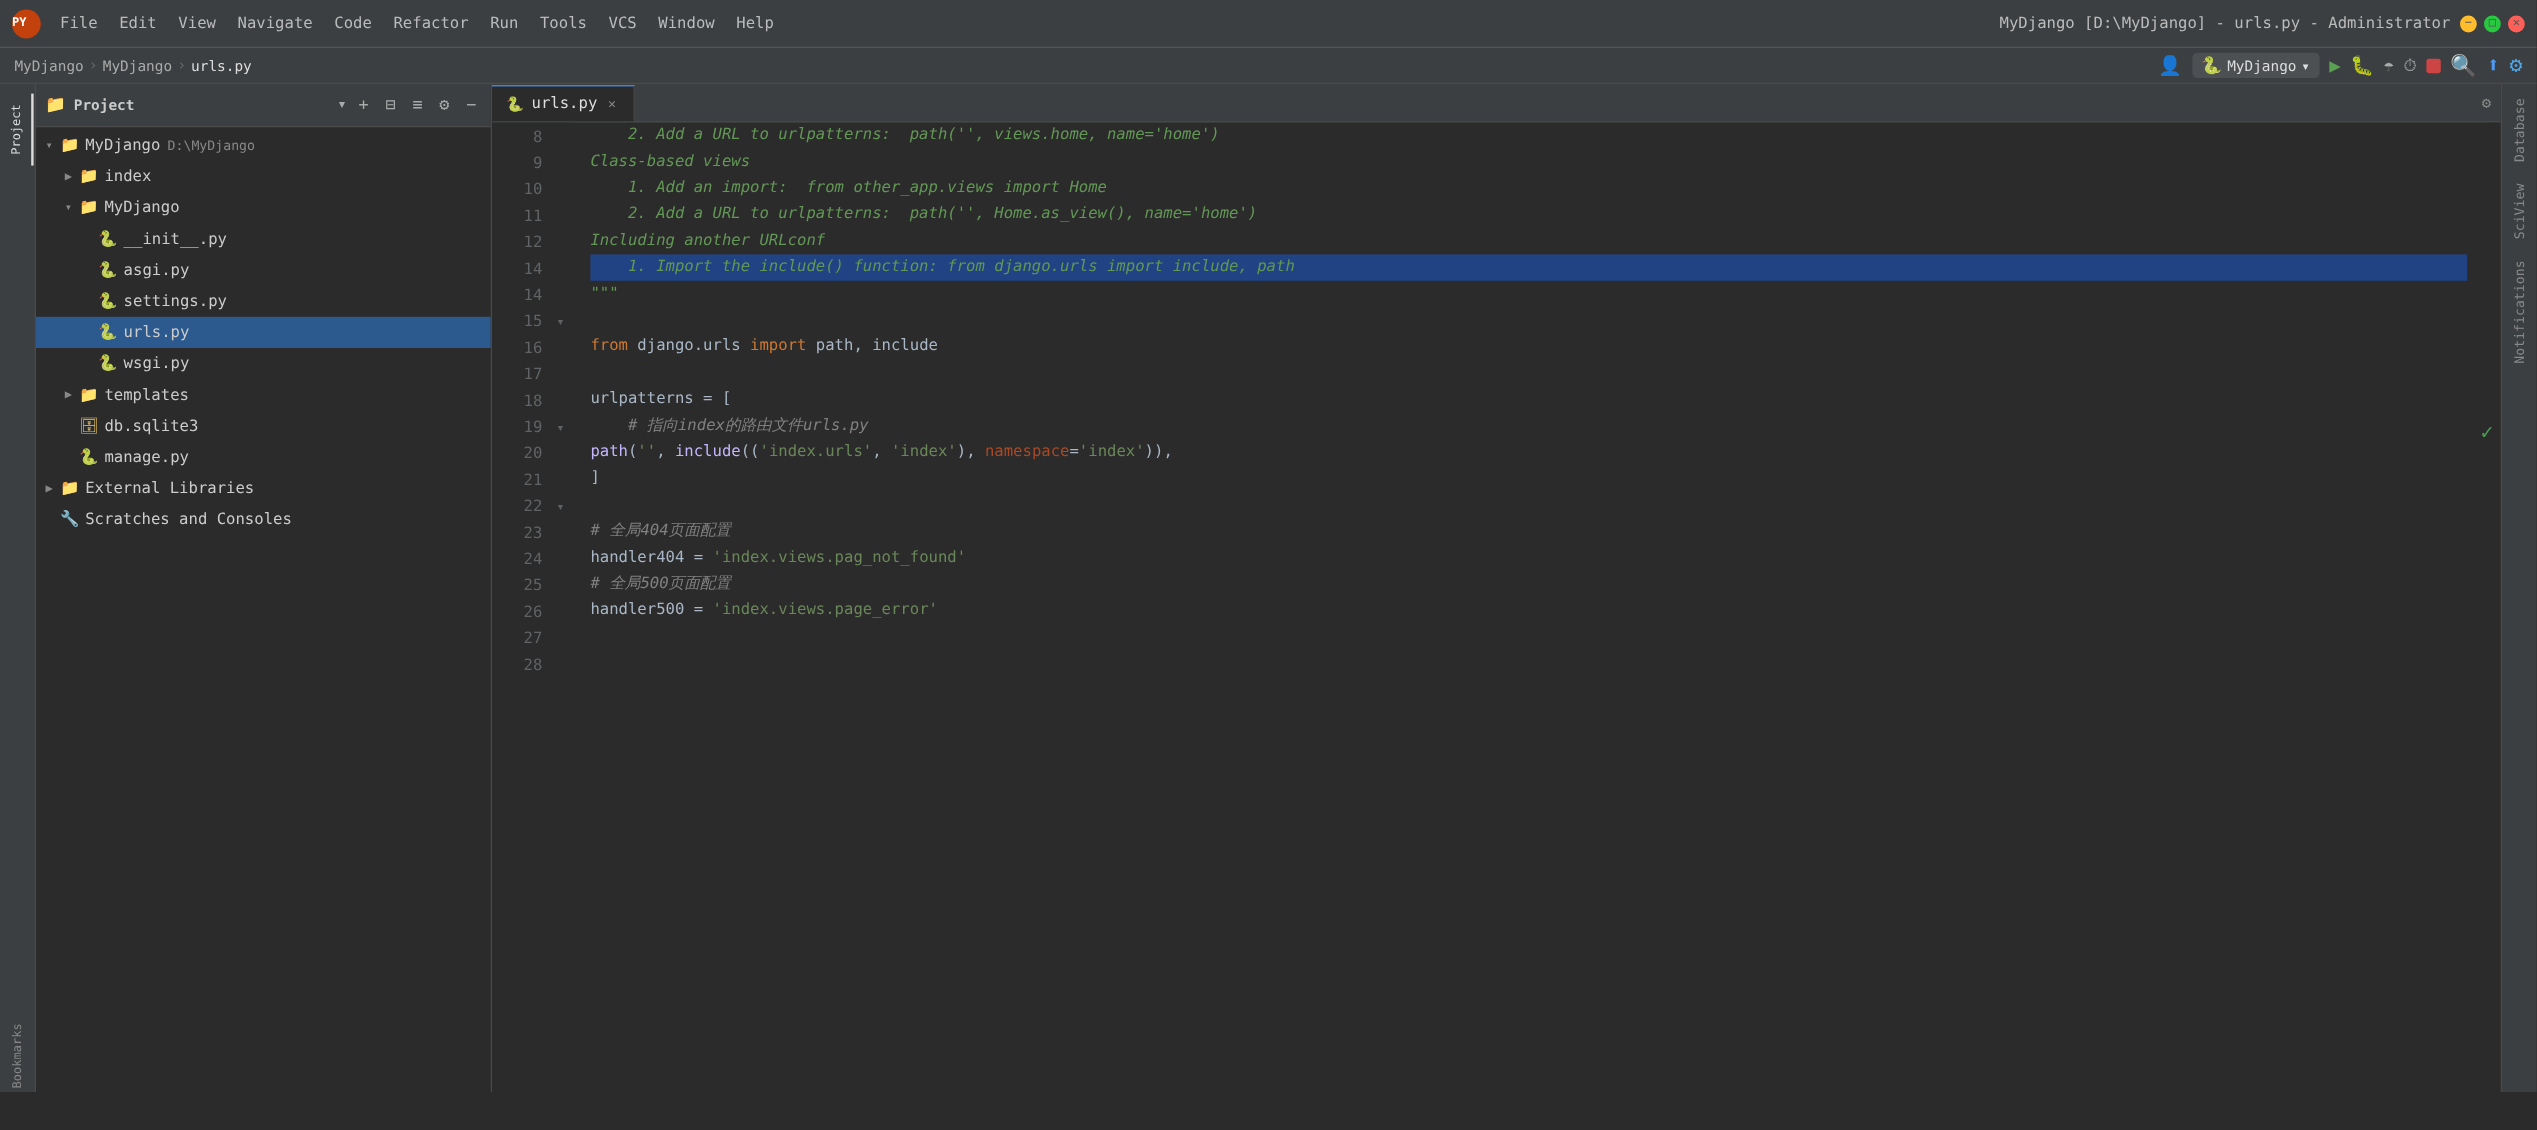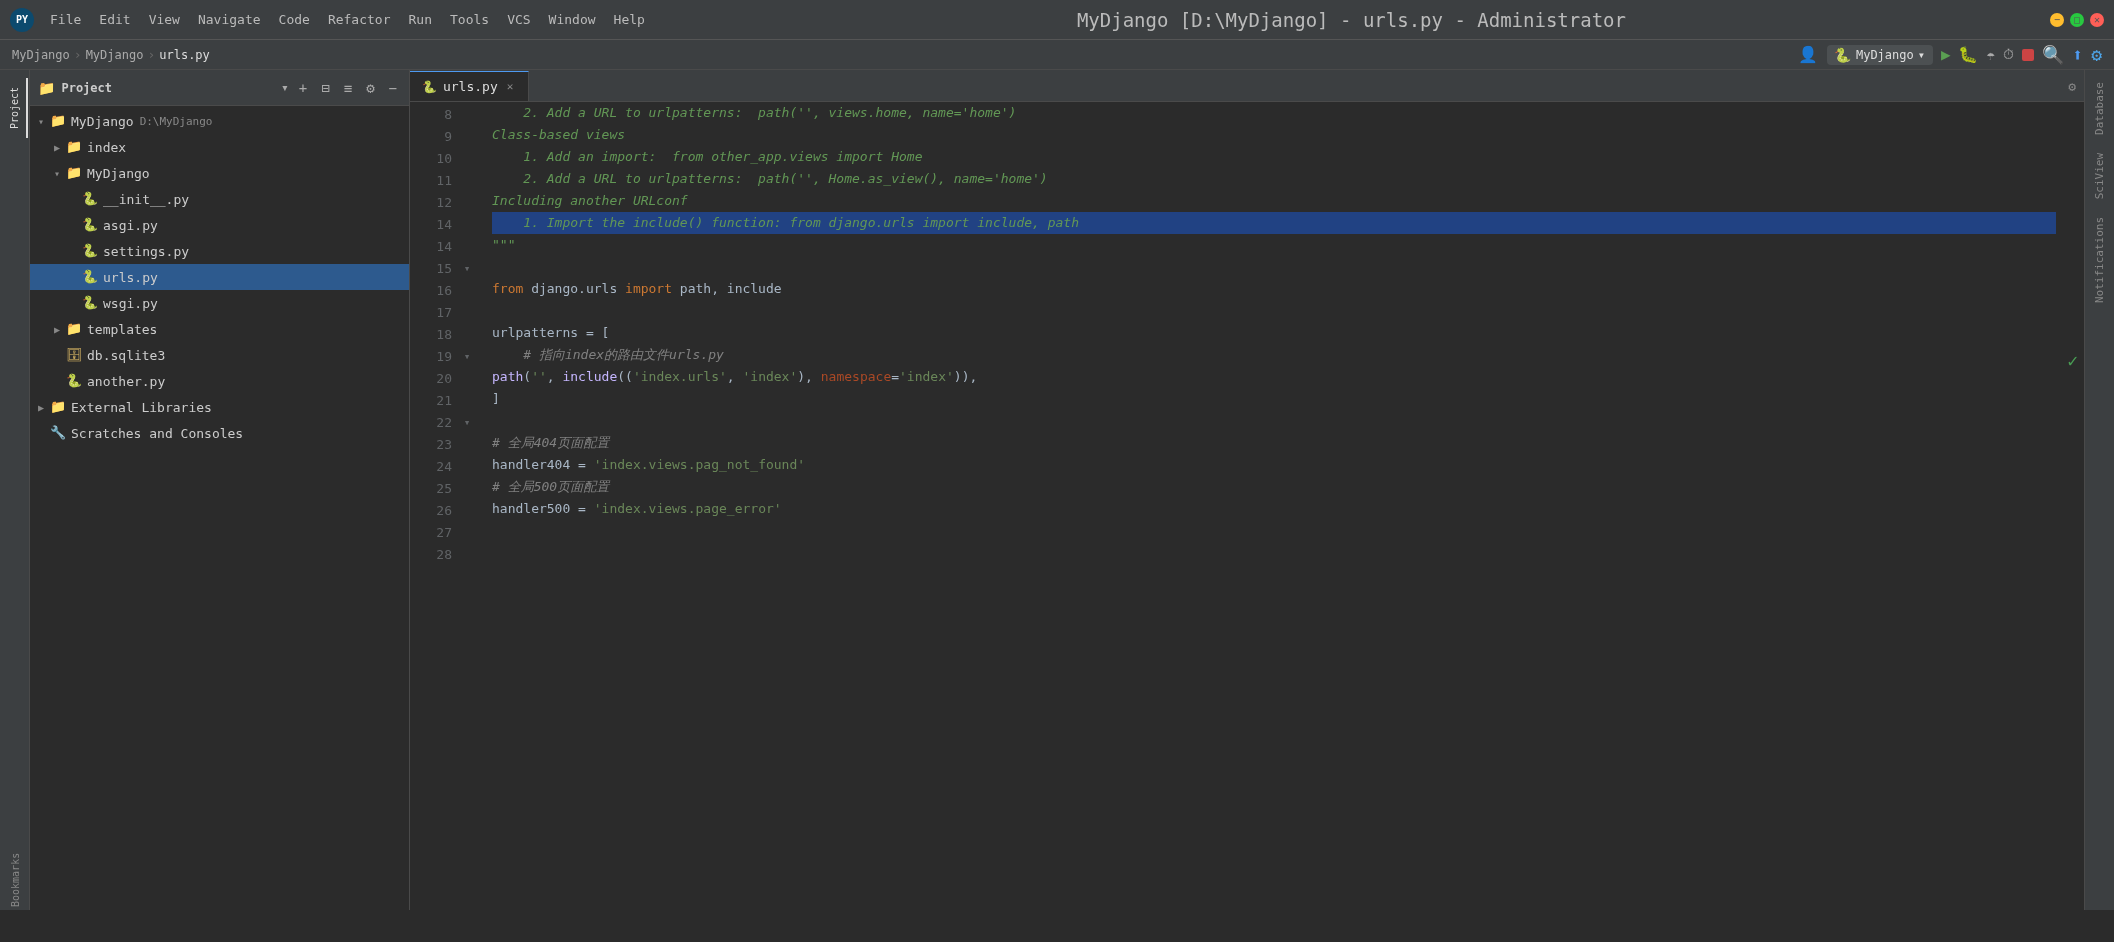--- a/index.html
+++ b/index.html
@@ -18,40 +18,40 @@
       background: #3c3f41;
       height: 40px;
       display: flex;
       align-items: center;
       padding: 0 10px;
       gap: 8px;
       border-bottom: 1px solid #555;
     }
     .title-bar-logo {
       width: 24px; height: 24px;
-      background: #0c4a6e;
+      background: #c2410c;
       border-radius: 12px;
-      display: flex; align-items: center; justify-content: center;
+      display: flex; align-items: center; 
       font-size: 10px; color: white; font-weight: bold;
     }
     .title-bar-menu {
       display: flex; gap: 2px;
     }
     .title-bar-menu-item {
       padding: 3px 8px;
       color: #bbb;
       cursor: pointer;
       border-radius: 3px;
       font-size: 13px;
     }
     .title-bar-center {
       flex: 1;
-      text-align: center;
+      text-align: right;
       color: #bbb;
-      font-size: 19px;
+      font-size: 13px;
     }
     .title-bar-right {
       display: flex; align-items: center; gap: 6px;
     }
     .win-btn {
       width: 14px; height: 14px;
       border-radius: 50%;
       cursor: pointer;
       font-size: 10px;
       display: flex; align-items: center; justify-content: center;
@@ -415,21 +415,21 @@
           <span class="tree-label">templates</span>
         </div>
         <div class="tree-item" style="padding-left: 20px;">
           <span class="tree-arrow" style="color: rgb(136, 136, 136); font-size: 10px;"></span>
           <span class="tree-icon" style="color: rgb(233, 196, 106);">🗄</span>
           <span class="tree-label">db.sqlite3</span>
         </div>
         <div class="tree-item" style="padding-left: 20px;">
           <span class="tree-arrow" style="color: rgb(136, 136, 136); font-size: 10px;"></span>
           <span class="tree-icon" style="color: rgb(95, 141, 211);">🐍</span>
-          <span class="tree-label">another.py</span>
+          <span class="tree-label">manage.py</span>
         </div>
         <div class="tree-item" style="padding-left: 4px;">
           <span class="tree-arrow" style="color: rgb(136, 136, 136); font-size: 10px;">▶</span>
           <span class="tree-icon" style="color: rgb(220, 182, 122);">📁</span>
           <span class="tree-label">External Libraries</span>
         </div>
         <div class="tree-item" style="padding-left: 4px;">
           <span class="tree-arrow" style="color: rgb(136, 136, 136); font-size: 10px;"></span>
           <span class="tree-icon" style="color: rgb(170, 170, 170);">🔧</span>
           <span class="tree-label">Scratches and Consoles</span>

